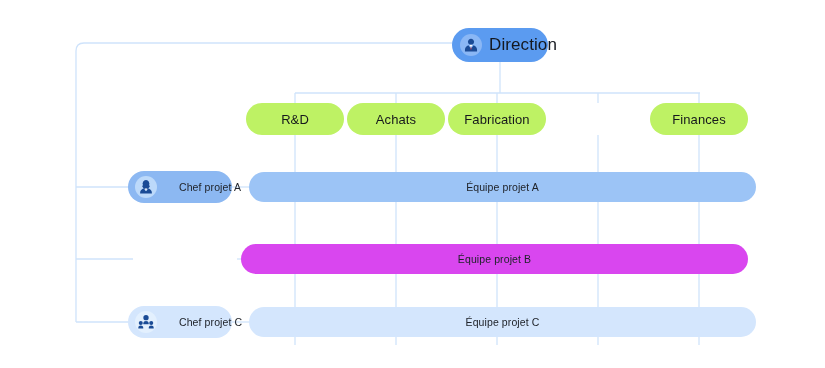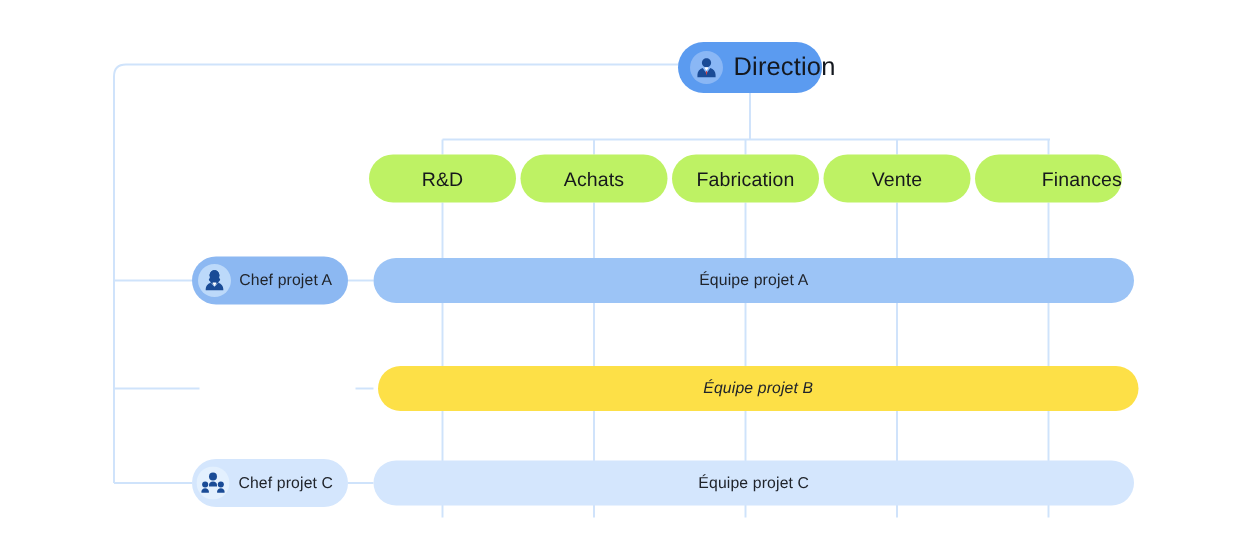--- a/index.html
+++ b/index.html
@@ -67,22 +67,22 @@
   }
   .node-dept .node-label {
     font-size: 13px;
     color: #16181c;
   }
 
   
   .node-chief {
     height: 32px;
     padding: 0 14px 0 7px;
-    gap: 6px;
-    justify-content: center;
+    gap: 22px;
+    justify-content: space-between;
   }
   .node-chief .node-label {
     font-size: 10.5px;
     color: #20242b;
   }
 
   
   .node-team {
     height: 30px;
     justify-content: center;
@@ -152,44 +152,41 @@
 
   <div class="node node-dept" style="left:246px; top:103px; width:98px;">
     <span class="node-label">R&amp;D</span>
   </div>
   <div class="node node-dept" style="left:448px; top:103px; width:98px;">
     <span class="node-label">Fabrication</span>
   </div>
   <div class="node node-dept" style="left:347px; top:103px; width:98px;">
     <span class="node-label">Achats</span>
   </div>
-  <div class="node node-dept" style="left:549px; top:103px; width:98px;">
-    <span class="node-label">Vente</span>
-  </div>
-  <div class="node node-dept" style="left:650px; top:103px; width:98px;justify-content:flex-end;">
+  <div class="node node-dept" style="left:650px; top:103px; width:98px;">
     <span class="node-label">Finances</span>
   </div>
 
   <div class="node node-chief" style="left:128px; top:171px; width:104px; background:#8cb8f2;">
     <span class="avatar">
       <svg viewBox="0 0 24 24">
         <circle cx="12" cy="12" r="12" fill="#bcd9fa"></circle>
         <path fill="#1a4b96" d="M12 4.6c-2.1 0-3.5 1.5-3.5 3.9 0 .55.05 1.1.15 1.6-.45.2-.75.65-.75 1.2 0 .6.35 1.1.85 1.3.5 1.5 1.75 2.5 3.25 2.5s2.75-1 3.25-2.5c.5-.2.85-.7.85-1.3 0-.55-.3-1-.75-1.2.1-.5.15-1.05.15-1.6 0-2.4-1.4-3.9-3.5-3.9z"></path>
         <path fill="#1a4b96" d="M8.3 9.1C8.3 6.4 9.95 4.6 12 4.6s3.7 1.8 3.7 4.5c0 .1-.85-2.15-3.7-2.15S8.3 9.2 8.3 9.1z"></path>
         <path fill="#1a4b96" d="M9.1 13.6c-2.1.85-3.5 2.55-3.5 4.6V19h12.8v-.8c0-2.05-1.4-3.75-3.5-4.6L12 16.6l-2.9-3z"></path>
         <path fill="#ffffff" d="M10.35 13.9L12 15.9l1.65-2-.7-.4h-1.9l-.7.4z"></path>
       </svg>
     </span>
     <span class="node-label">Chef projet A</span>
   </div>
   <div class="node node-team" style="left:249px; top:172px; width:507px; background:#9cc4f6;">
     <span class="node-label">Équipe projet A</span>
   </div>
 
-  <div class="node node-team" style="left:252px; top:244px; width:507px; background:#fde047;font-style:italic;">
+  <div class="node node-team" style="left:241px; top:244px; width:507px; background:#d946ef;">
     <span class="node-label">Équipe projet B</span>
   </div>
 
   <div class="node node-chief" style="left:128px; top:306px; width:104px; background:#d4e6fd;">
     <span class="avatar">
       <svg viewBox="0 0 24 24">
         <circle cx="12" cy="12" r="12" fill="#e3f0fe"></circle>
         <circle cx="12" cy="7.3" r="2.9" fill="#1a4b96"></circle>
         <path fill="#1a4b96" d="M12 10.9c-1.6 0-2.9.95-2.9 2.5v1.1h5.8v-1.1c0-1.55-1.3-2.5-2.9-2.5z"></path>
         <circle cx="6.3" cy="13.1" r="2.2" fill="#1a4b96"></circle>

